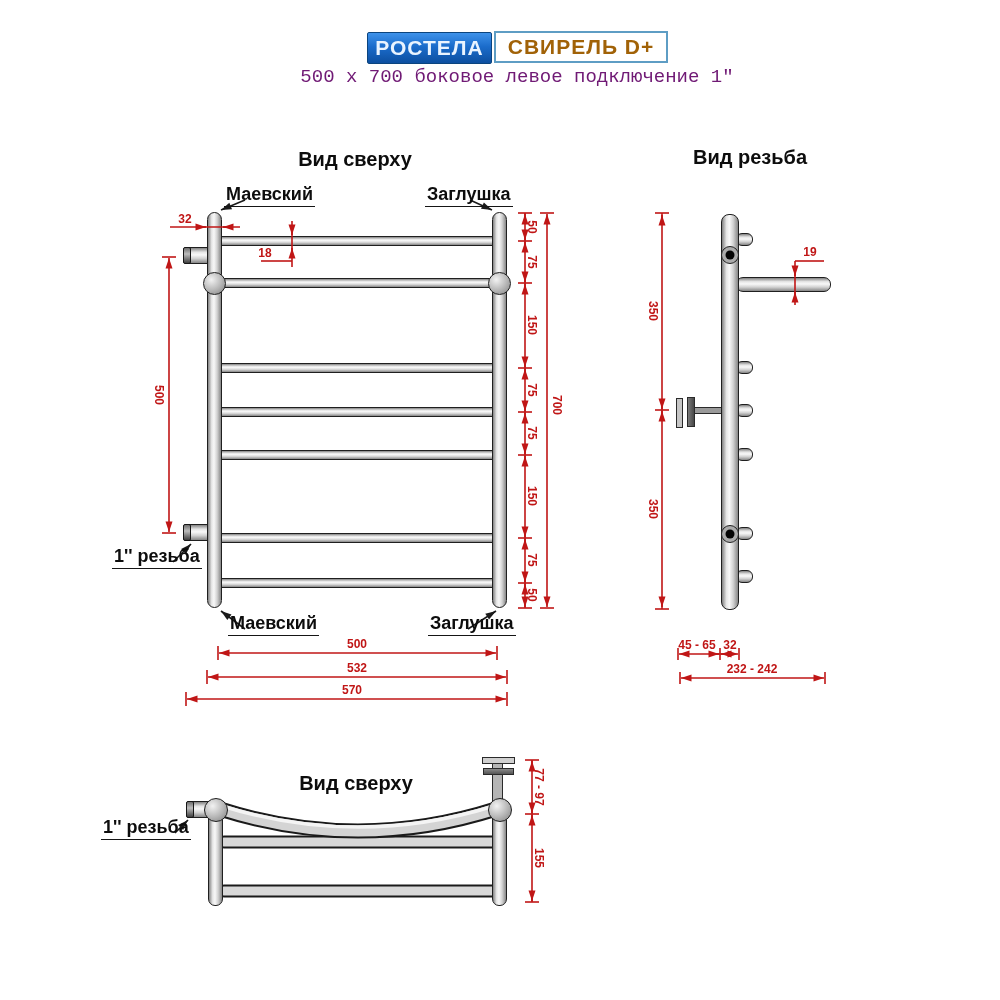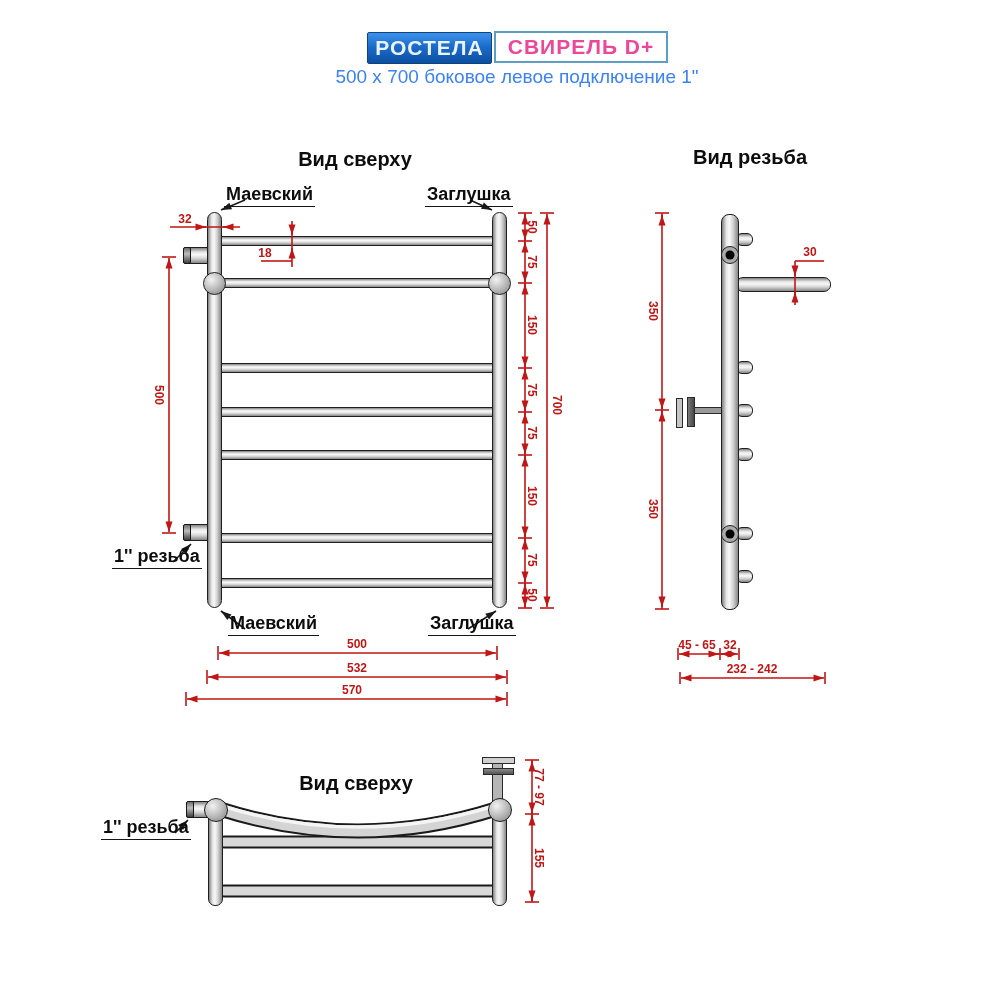--- a/index.html
+++ b/index.html
@@ -4,22 +4,22 @@
 <style>
   html,body{margin:0;padding:0;background:#ffffff;}
   #canvas{position:relative;width:1000px;height:1000px;background:#ffffff;overflow:hidden;
           font-family:"Liberation Sans",sans-serif;}
   svg{position:absolute;left:0;top:0;pointer-events:none;}
   
   .brandbox{position:absolute;left:367px;top:32px;width:123px;height:30px;display:flex;align-items:center;justify-content:center;
     background:linear-gradient(180deg,#3e92ea 0%,#1b6ccb 45%,#0d4fa0 100%);border:1px solid #0b447e;border-radius:2px;
     color:#eaf4ff;font-size:21px;font-weight:bold;letter-spacing:1px;}
   .modelbox{position:absolute;left:494px;top:31px;width:174px;height:32px;display:flex;align-items:center;justify-content:center;
-    background:#ffffff;border:2px solid #5e9dc4;color:#ec4899;font-size:21px;font-weight:bold;letter-spacing:1px;box-sizing:border-box;}
-  .subtitle{position:absolute;left:517px;top:66px;transform:translateX(-50%);color:#3b82f6;font-size:19px;white-space:nowrap;}
+    background:#ffffff;border:2px solid #5e9dc4;color:#a16207;font-size:21px;font-weight:bold;letter-spacing:1px;box-sizing:border-box;}
+  .subtitle{position:absolute;left:517px;top:66px;transform:translateX(-50%);color:#701a75;font-size:19px;white-space:nowrap;font-family:Liberation Mono, monospace;}
   
   .view-title{position:absolute;transform:translateX(-50%);color:#0d0d0d;font-size:20px;font-weight:bold;white-space:nowrap;}
   .lbl{position:absolute;color:#0d0d0d;font-size:18px;font-weight:bold;white-space:nowrap;
        border-bottom:1.5px solid #151515;padding:0 2px 1px 2px;}
   .dim{position:absolute;color:#c01616;font-size:12px;font-weight:bold;white-space:nowrap;}
   .dim.horiz{transform:translate(-50%,-100%);}
   .dim.vert{transform:translate(-50%,-50%) rotate(90deg);}
   
   .tube{position:absolute;box-sizing:border-box;border:1.5px solid #1f1f1f;}
   .tube-v{background:linear-gradient(to right,#828282 0%,#e6e6e6 28%,#f8f8f8 46%,#d2d2d2 70%,#868686 100%);border-radius:8px;}
@@ -235,21 +235,21 @@
   <div class="dim vert" style="left:532px;top:390px;">75</div>
   <div class="dim vert" style="left:532px;top:433px;">75</div>
   <div class="dim vert" style="left:532px;top:496px;">150</div>
   <div class="dim vert" style="left:532px;top:560px;">75</div>
   <div class="dim vert" style="left:532px;top:595px;">50</div>
   <div class="dim vert" style="left:557px;top:405px;">700</div>
   <div class="dim horiz" style="left:357px;top:651px;">500</div>
   <div class="dim horiz" style="left:357px;top:675px;">532</div>
   <div class="dim horiz" style="left:352px;top:697px;text-align:center;">570</div>
 
-  <div class="dim horiz" style="left:810px;top:259px;">30</div>
+  <div class="dim horiz" style="left:810px;top:259px;">19</div>
   <div class="dim vert" style="left:653px;top:311px;">350</div>
   <div class="dim vert" style="left:653px;top:509px;">350</div>
   <div class="dim horiz" style="left:697px;top:652px;text-align:right;">45 - 65</div>
   <div class="dim horiz" style="left:730px;top:652px;">32</div>
   <div class="dim horiz" style="left:752px;top:676px;">232 - 242</div>
 
   <div class="dim vert" style="left:539px;top:787px;">77 - 97</div>
   <div class="dim vert" style="left:539px;top:858px;">155</div>
 
 </div>

